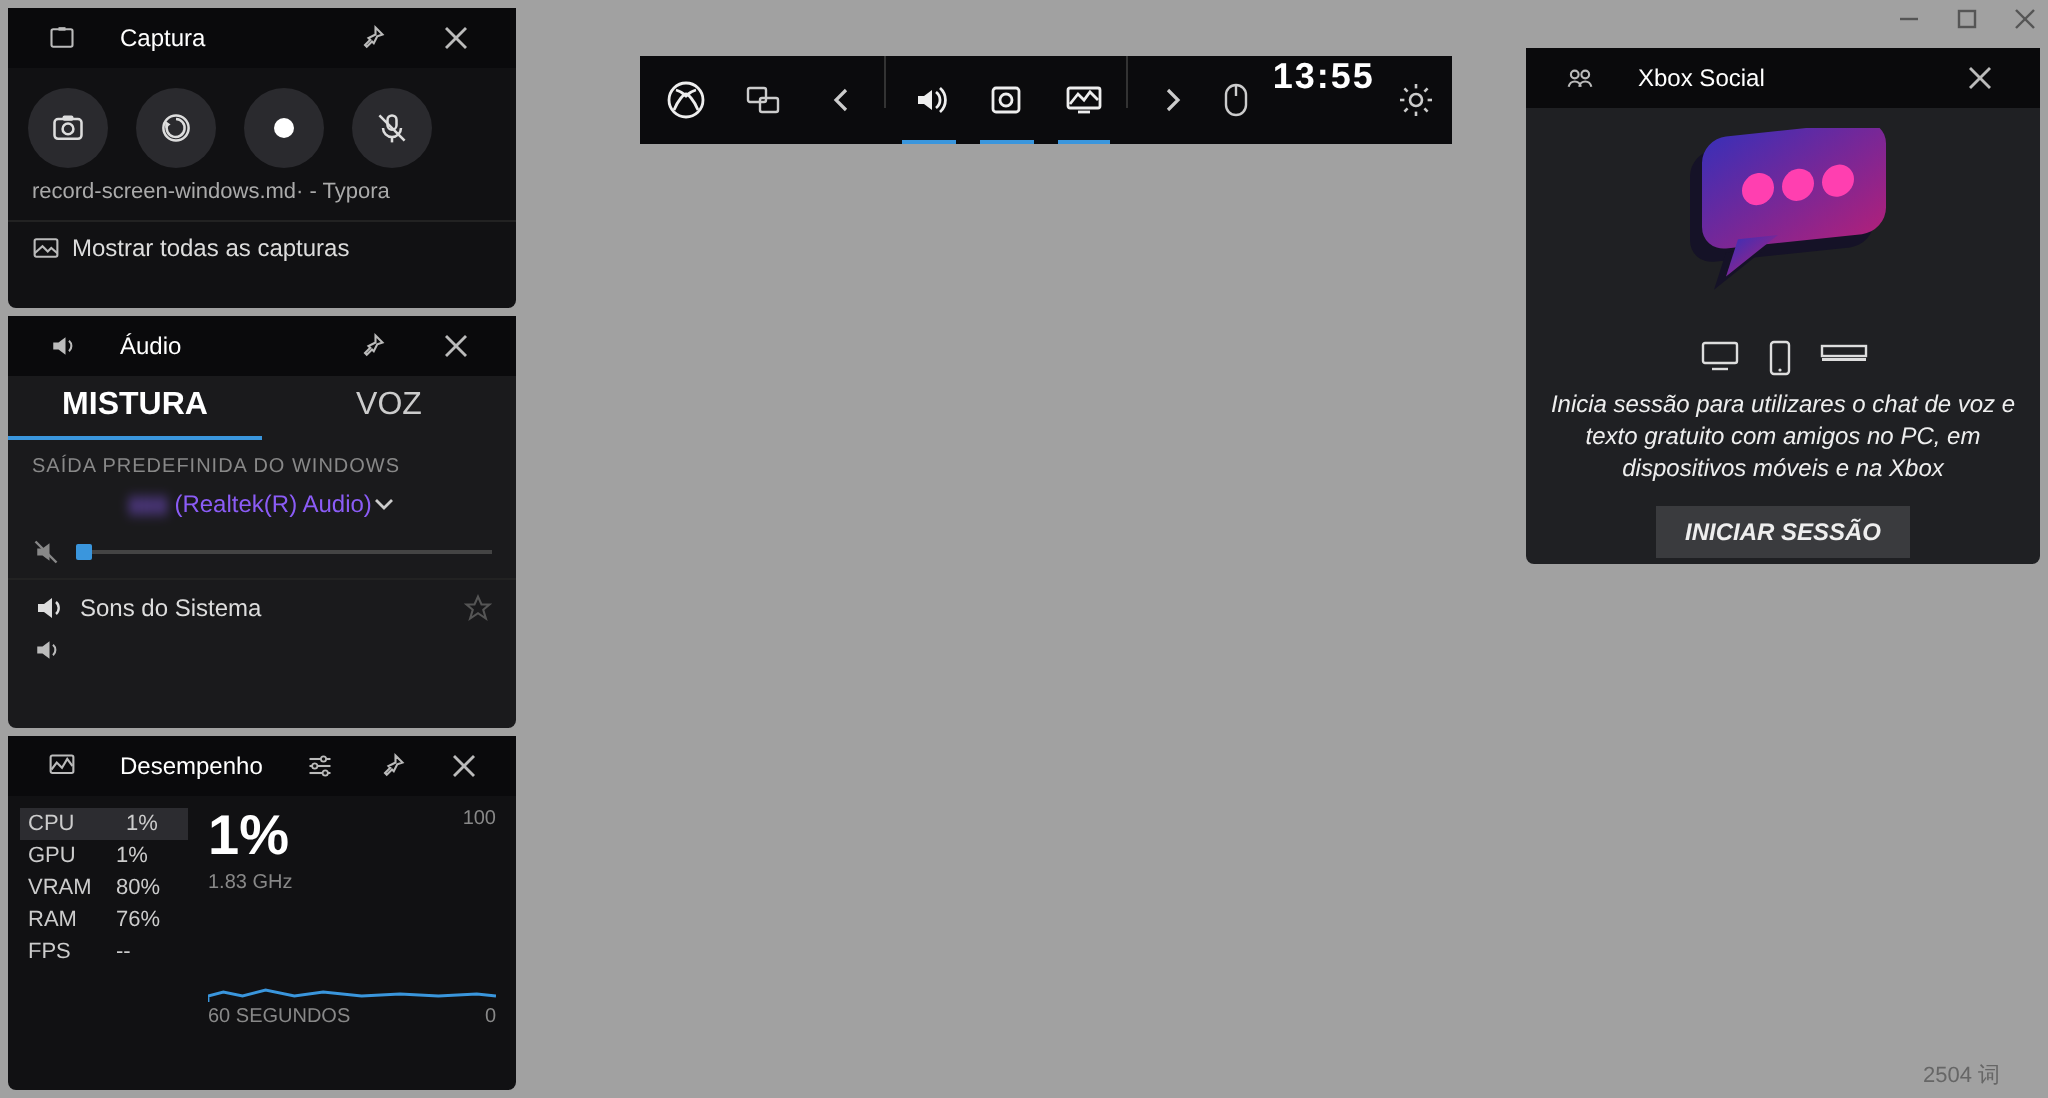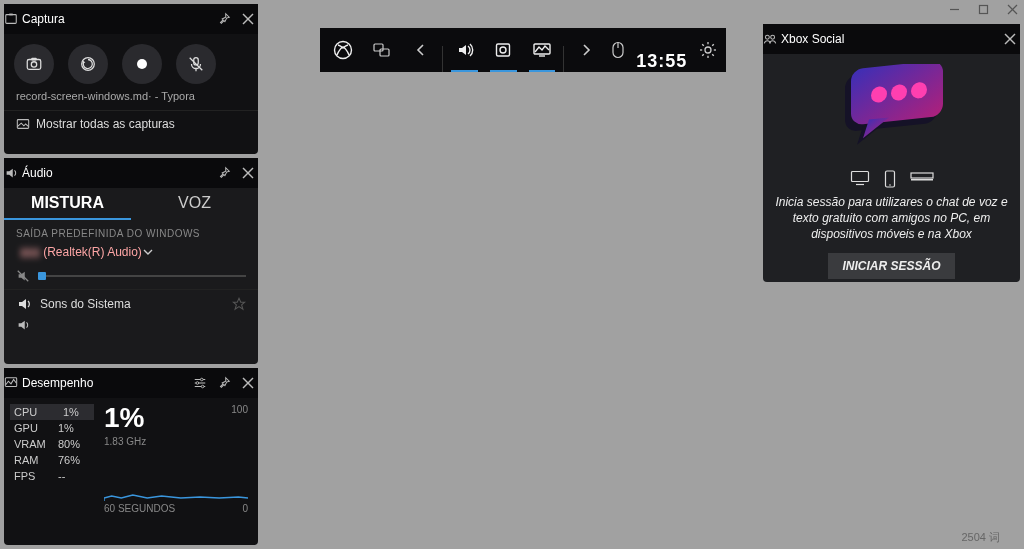--- a/index.html
+++ b/index.html
@@ -11,22 +11,22 @@
     color: #fff;
   }
   .panel {
     background: #111113;
     border-radius: 4px;
     position: absolute;
   }
   .panel-head {
     display: flex; align-items: center;
     height: 30px;
-    padding: 0 0;
-    gap: 4px;
+    padding: 0 20px;
+    gap: 22px;
     background: #0a0a0c;
     font-size: 12px;
   }
   .panel-head .title { flex: 1 1 auto; }
   .icon-btn {
     width: 20px; height: 20px;
     display: inline-flex; align-items: center; justify-content: center;
     cursor: pointer;
     color: #ccc;
   }
@@ -68,23 +68,23 @@
     flex: 1; display:flex; align-items:center; justify-content:center;
     cursor:pointer; color:#ccc;
     border-bottom: 2px solid transparent;
   }
   #audio .tabs .active { color:#fff; border-bottom-color:#3a96dd; font-weight:600; }
   #audio .section-label {
     font-size: 10px; letter-spacing:.5px; color:#888;
     padding: 8px 12px 2px 12px;
   }
   #audio .device-row {
-    display:flex; align-items:center; justify-content:flex-start;
-    padding: 4px 16px;
-    font-size: 12px; color:#fca5a5;
+    display:flex; align-items:center; justify-content:center;
+    padding: 4px 0;
+    font-size: 12px; color:#8b5cf6;
     cursor:pointer;
   }
   #audio .chev { color:#aaa; }
   #audio .slider-row {
     display:flex; align-items:center; gap:8px;
     padding: 6px 12px;
   }
   #audio .slider-row .track {
     flex:1; height:2px; background:#444; position:relative;
   }
@@ -129,21 +129,21 @@
   #perf .xrow {
     display:flex; justify-content:space-between;
     font-size:10px; color:#888; margin-top:2px;
   }
 
   
   #taskbar {
     position:absolute; left:320px; top:28px;
     width:406px; height:44px;
     background:#0b0b0d;
-    display:flex; align-items:flex-end;
+    display:flex; align-items:flex-start;
     padding:0 4px;
   }
   #taskbar .tbtn {
     width:46px; height:44px;
     display:flex; align-items:center; justify-content:center;
     cursor:pointer; color:#ccc; position:relative;
   }
   #taskbar .tbtn.active::after {
     content:""; position:absolute; left:6px; right:6px; bottom:0;
     height:2px; background:#3a96dd;

